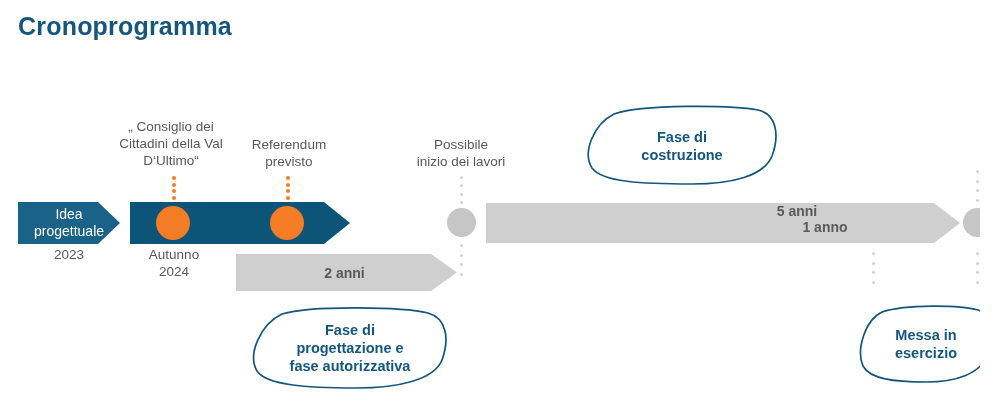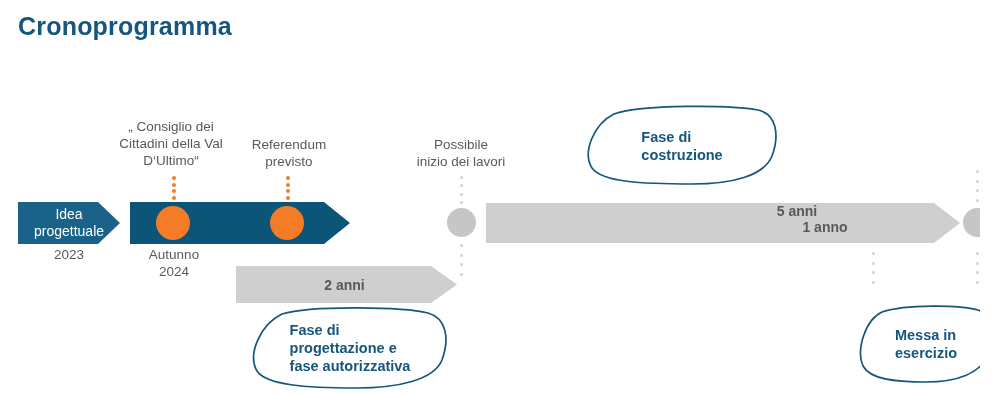--- a/index.html
+++ b/index.html
@@ -115,20 +115,21 @@
     align-items: center;
     justify-content: center;
   }
   .blob svg { position: absolute; left: 0; top: 0; overflow: visible; }
   .blob .blob-text {
     position: relative;
     color: #15567E;
     font-size: 14.5px;
     line-height: 18px;
     font-weight: bold;
+    text-align: center;
     white-space: pre-line;
   }
 </style>
 </head>
 <body>
 
 <div id="canvas">
 
   <div class="abs" id="page-title">Cronoprogramma</div>
 
@@ -206,21 +207,21 @@
     <span class="arrow-label-gray" style="margin-left:204px;">1 anno</span>
   </div>
 
   <div class="abs gray-circle" style="left:963px; top:208px; width:29px; height:29px;"></div>
 
   <div class="abs cap-gray" style="left: 26px; top: 246px; width: 86px; white-space: pre-line;">2023</div>
 
   <div class="abs cap-gray" style="left:132px; top:246px; width:84px; white-space:pre-line;">Autunno
 2024</div>
 
-  <div class="abs arrow arrow-gray" style="left:236px; top:266px; width:221px; height:37px;padding-left:8px;">
+  <div class="abs arrow arrow-gray" style="left:236px; top:254px; width:221px; height:37px;padding-left:8px;">
     <span class="arrow-label-gray" style="margin-right:12px;">2 anni</span>
   </div>
 
   <div class="abs blob" style="left:582px; top:104px; width:200px; height:84px;">
     <svg width="200" height="84" viewBox="0 0 200 84">
       <path d="M 32 10 C 60 0, 150 1, 176 6 C 194 10, 198 30, 190 52
                C 182 72, 150 80, 110 80 C 60 80, 20 78, 10 64
                C 0 48, 12 20, 32 10 Z" fill="#ffffff" stroke="#15567E" stroke-width="1.7"></path>
     </svg>
     <span class="blob-text" style="white-space: pre-line;">Fase di

